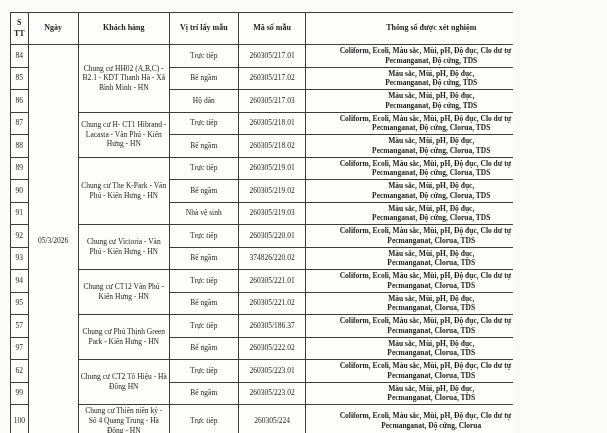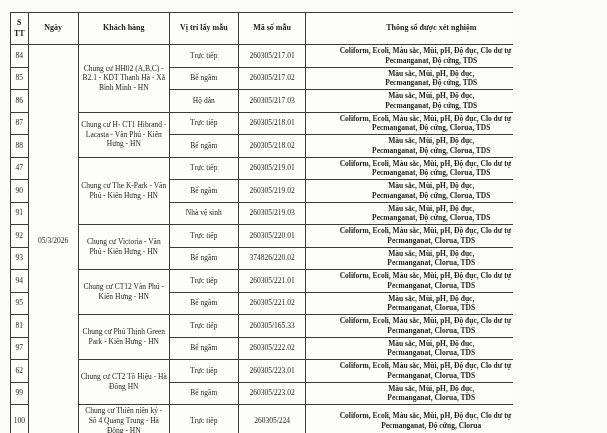--- a/index.html
+++ b/index.html
@@ -108,21 +108,21 @@
         </tr>
         <tr>
           <td class="c-stt">88</td>
           <td class="c-loc">Bể ngầm</td>
           <td class="c-code">260305/218.02</td>
           <td class="c-params">Màu sắc, Mùi, pH, Độ đục,
 Pecmanganat, Độ cứng, Clorua, TDS</td>
           <td class="c-eval">Đạt</td>
         </tr>
         <tr>
-          <td class="c-stt">47</td>
+          <td class="c-stt">89</td>
           <td class="c-customer" rowspan="3">Chung cư The K-Park - Văn Phú - Kiến Hưng - HN</td>
           <td class="c-loc">Trực tiếp</td>
           <td class="c-code">260305/219.01</td>
           <td class="c-params">Coliform, Ecoli, Màu sắc, Mùi, pH, Độ đục, Clo dư tự do,
 Pecmanganat, Độ cứng, Clorua, TDS</td>
           <td class="c-eval">Đạt</td>
         </tr>
         <tr>
           <td class="c-stt">90</td>
           <td class="c-loc">Bể ngầm</td>
@@ -167,24 +167,24 @@
         </tr>
         <tr>
           <td class="c-stt">95</td>
           <td class="c-loc">Bể ngầm</td>
           <td class="c-code">260305/221.02</td>
           <td class="c-params">Màu sắc, Mùi, pH, Độ đục,
 Pecmanganat, Clorua, TDS</td>
           <td class="c-eval">Đạt</td>
         </tr>
         <tr>
-          <td class="c-stt">81</td>
+          <td class="c-stt">57</td>
           <td class="c-customer" rowspan="2">Chung cư Phú Thịnh Green Park - Kiến Hưng - HN</td>
           <td class="c-loc">Trực tiếp</td>
-          <td class="c-code">260305/165.33</td>
+          <td class="c-code">260305/186.37</td>
           <td class="c-params">Coliform, Ecoli, Màu sắc, Mùi, pH, Độ đục, Clo dư tự do,
 Pecmanganat, Clorua, TDS</td>
           <td class="c-eval">Đạt</td>
         </tr>
         <tr>
           <td class="c-stt">97</td>
           <td class="c-loc">Bể ngầm</td>
           <td class="c-code">260305/222.02</td>
           <td class="c-params">Màu sắc, Mùi, pH, Độ đục,
 Pecmanganat, Clorua, TDS</td>

